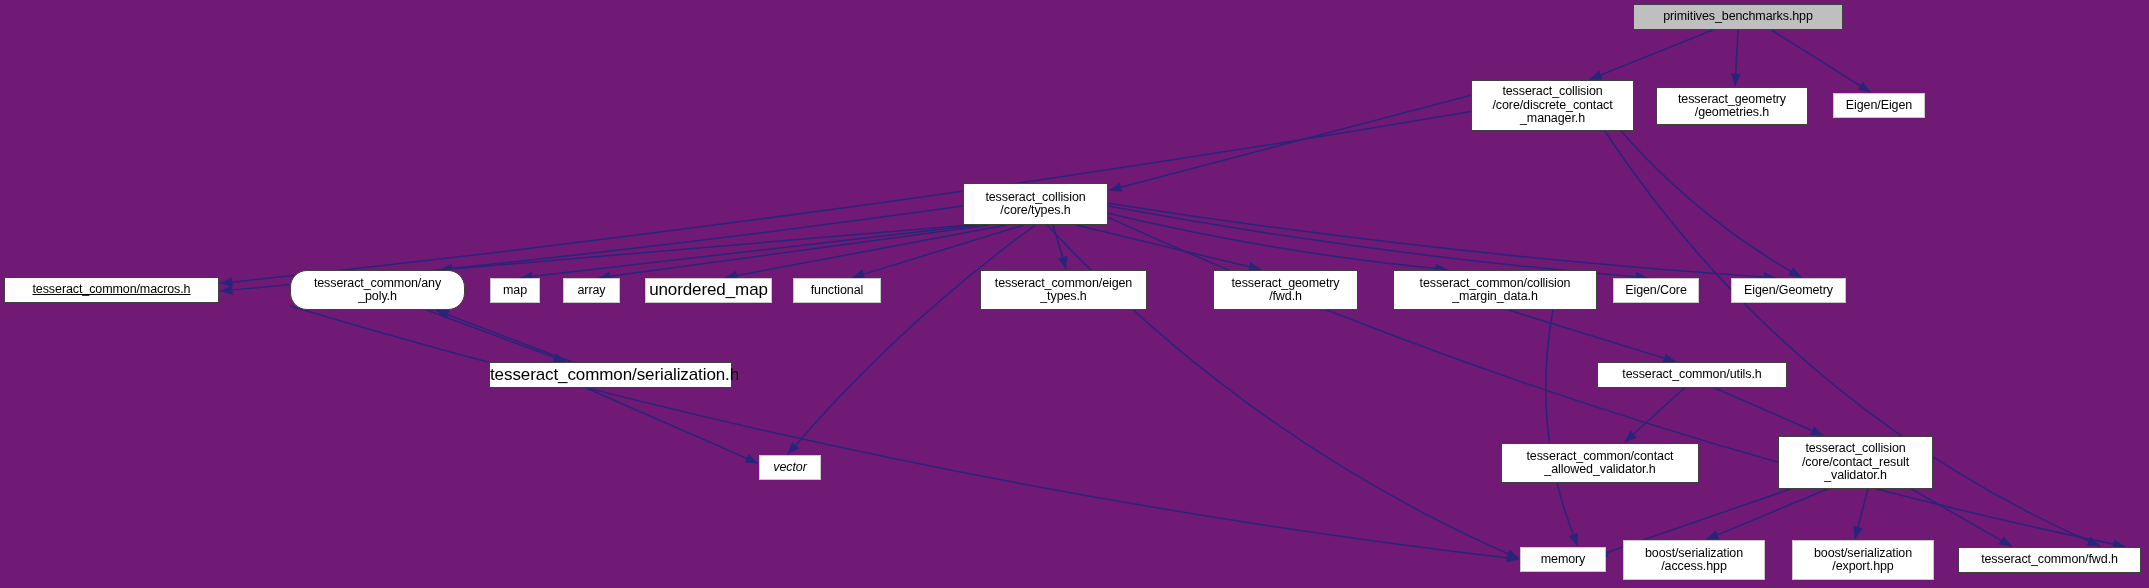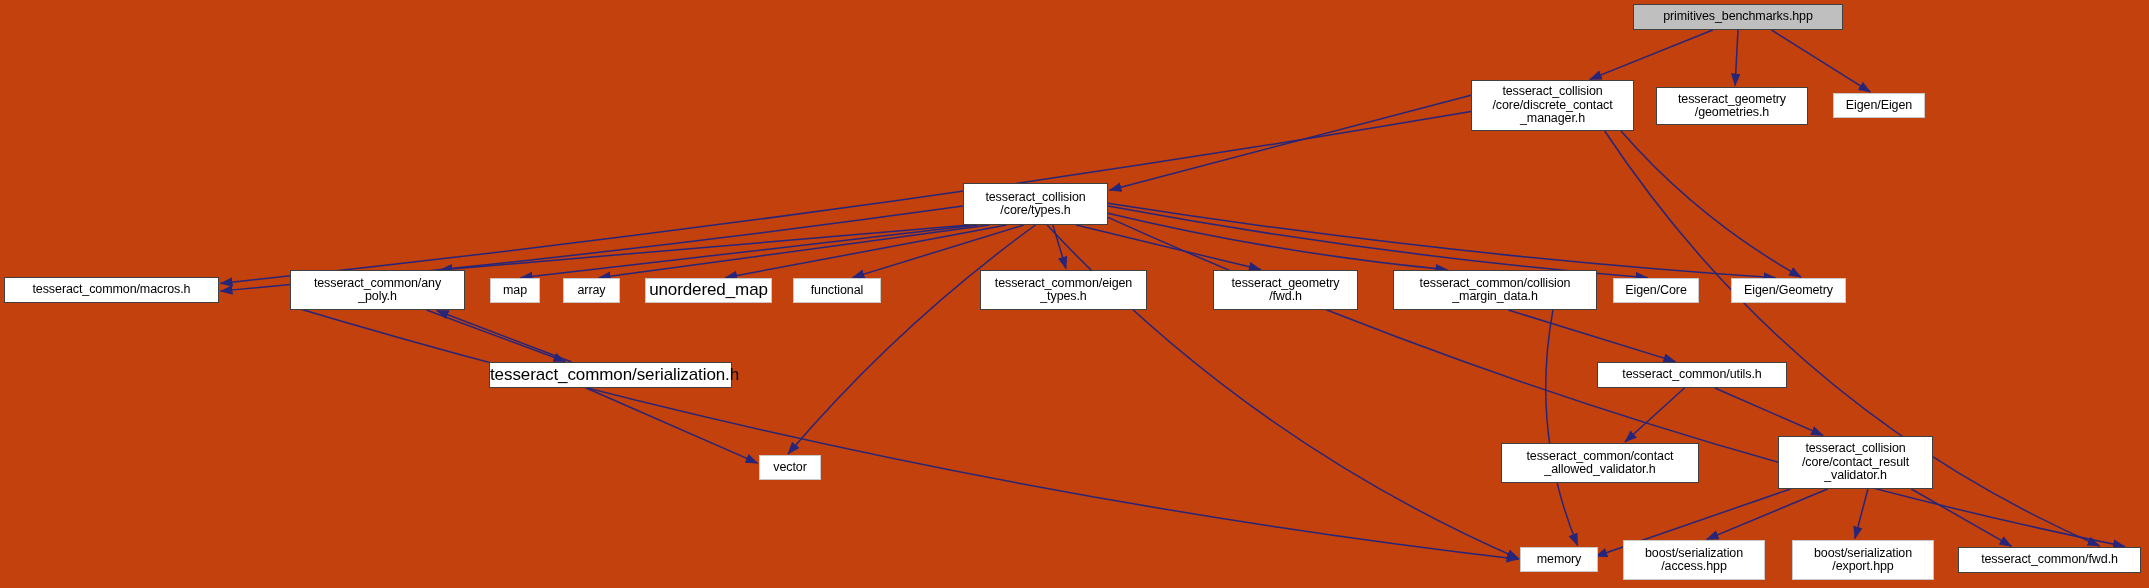--- a/index.html
+++ b/index.html
@@ -4,21 +4,21 @@
 <style>
   html, body {
     margin: 0;
     padding: 0;
     background: #ffffff;
   }
   #graph-root {
     position: relative;
     width: 2149px;
     height: 588px;
-    background: #c2410c;
+    background: #701a75;
     font-family: "Liberation Sans", sans-serif;
     overflow: hidden;
   }
   svg.edges {
     position: absolute;
     left: 0; top: 0;
     width: 2149px;
     height: 588px;
   }
   .node {
@@ -102,43 +102,43 @@
   <div id="node-layer">
       <div class="node n-root" style="left: 1633px; top: 4px; width: 210px; height: 26px; font-size: 12.5px;"><span class="node-label">primitives_benchmarks.hpp</span></div>
       <div class="node n-strong" style="left: 1471px; top: 80px; width: 163px; height: 51px; font-size: 12.5px;"><span class="node-label">tesseract_collision
 /core/discrete_contact
 _manager.h</span></div>
       <div class="node n-strong" style="left: 1656px; top: 87px; width: 152px; height: 38px; font-size: 12.5px;"><span class="node-label">tesseract_geometry
 /geometries.h</span></div>
       <div class="node n-light" style="left: 1833px; top: 93px; width: 92px; height: 25px; font-size: 12.5px;"><span class="node-label">Eigen/Eigen</span></div>
       <div class="node n-strong" style="left: 963px; top: 183px; width: 145px; height: 42px; font-size: 12.5px;"><span class="node-label">tesseract_collision
 /core/types.h</span></div>
-      <div class="node n-strong" style="left: 4px; top: 277px; width: 215px; height: 26px; font-size: 12.5px;"><span class="node-label">tesseract_common/macros.h</span></div>
-      <div class="node n-strong" style="left: 290px; top: 270px; width: 175px; height: 40px; font-size: 12.5px;"><span class="node-label">tesseract_common/any
+      <div class="node n-strong" style="left: 4px; top: 277px; width: 215px; height: 26px; font-size: 12.5px; text-decoration: underline;"><span class="node-label">tesseract_common/macros.h</span></div>
+      <div class="node n-strong" style="left: 290px; top: 270px; width: 175px; height: 40px; font-size: 12.5px; border-radius: 17px;"><span class="node-label">tesseract_common/any
 _poly.h</span></div>
       <div class="node n-light" style="left: 490px; top: 278px; width: 50px; height: 25px; font-size: 12.5px;"><span class="node-label">map</span></div>
       <div class="node n-light" style="left: 563px; top: 278px; width: 57px; height: 25px; font-size: 12.5px;"><span class="node-label">array</span></div>
       <div class="node n-light" style="left: 645px; top: 278px; width: 127px; height: 25px; font-size: 17px;"><span class="node-label">unordered_map</span></div>
       <div class="node n-light" style="left: 793px; top: 278px; width: 88px; height: 25px; font-size: 12.5px;"><span class="node-label">functional</span></div>
       <div class="node n-strong" style="left: 980px; top: 270px; width: 167px; height: 40px; font-size: 12.5px;"><span class="node-label">tesseract_common/eigen
 _types.h</span></div>
       <div class="node n-strong" style="left: 1213px; top: 270px; width: 145px; height: 40px; font-size: 12.5px;"><span class="node-label">tesseract_geometry
 /fwd.h</span></div>
       <div class="node n-strong" style="left: 1393px; top: 270px; width: 204px; height: 40px; font-size: 12.5px;"><span class="node-label">tesseract_common/collision
 _margin_data.h</span></div>
       <div class="node n-light" style="left: 1613px; top: 278px; width: 86px; height: 25px; font-size: 12.5px;"><span class="node-label">Eigen/Core</span></div>
       <div class="node n-light" style="left: 1731px; top: 278px; width: 115px; height: 25px; font-size: 12.5px;"><span class="node-label">Eigen/Geometry</span></div>
       <div class="node n-strong" style="left: 489px; top: 362px; width: 243px; height: 26px; font-size: 17px;"><span class="node-label">tesseract_common/serialization.h</span></div>
       <div class="node n-strong" style="left: 1597px; top: 362px; width: 190px; height: 26px; font-size: 12.5px;"><span class="node-label">tesseract_common/utils.h</span></div>
-      <div class="node n-light" style="left: 759px; top: 455px; width: 62px; height: 25px; font-size: 12.5px;"><span class="node-label">vector</span></div>
+      <div class="node n-light" style="left: 759px; top: 455px; width: 62px; height: 25px; font-size: 12.5px; font-style: italic;"><span class="node-label">vector</span></div>
       <div class="node n-strong" style="left: 1501px; top: 443px; width: 198px; height: 40px; font-size: 12.5px;"><span class="node-label">tesseract_common/contact
 _allowed_validator.h</span></div>
       <div class="node n-strong" style="left: 1778px; top: 436px; width: 155px; height: 53px; font-size: 12.5px;"><span class="node-label">tesseract_collision
 /core/contact_result
 _validator.h</span></div>
-      <div class="node n-light" style="left: 1520px; top: 547px; width: 78px; height: 25px; font-size: 12.5px;"><span class="node-label">memory</span></div>
+      <div class="node n-light" style="left: 1520px; top: 547px; width: 86px; height: 25px; font-size: 12.5px;"><span class="node-label">memory</span></div>
       <div class="node n-light" style="left: 1623px; top: 540px; width: 142px; height: 40px; font-size: 12.5px;"><span class="node-label">boost/serialization
 /access.hpp</span></div>
       <div class="node n-light" style="left: 1792px; top: 540px; width: 142px; height: 40px; font-size: 12.5px;"><span class="node-label">boost/serialization
 /export.hpp</span></div>
       <div class="node n-strong" style="left: 1958px; top: 547px; width: 183px; height: 26px; font-size: 12.5px;"><span class="node-label">tesseract_common/fwd.h</span></div>
     </div>
 </div>
 
 </body></html>

